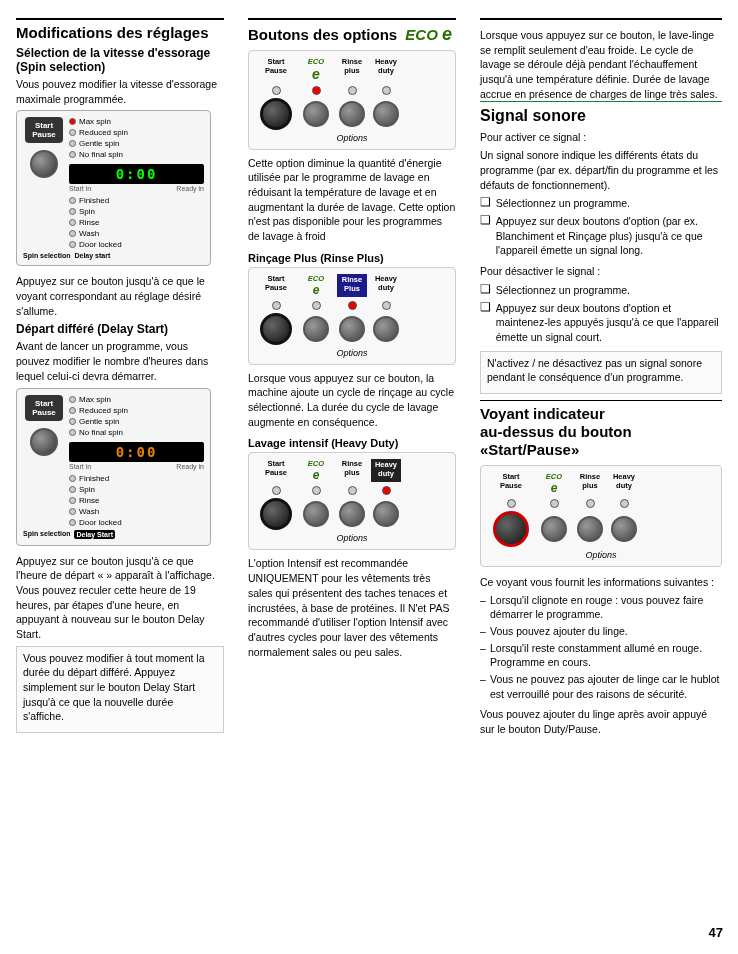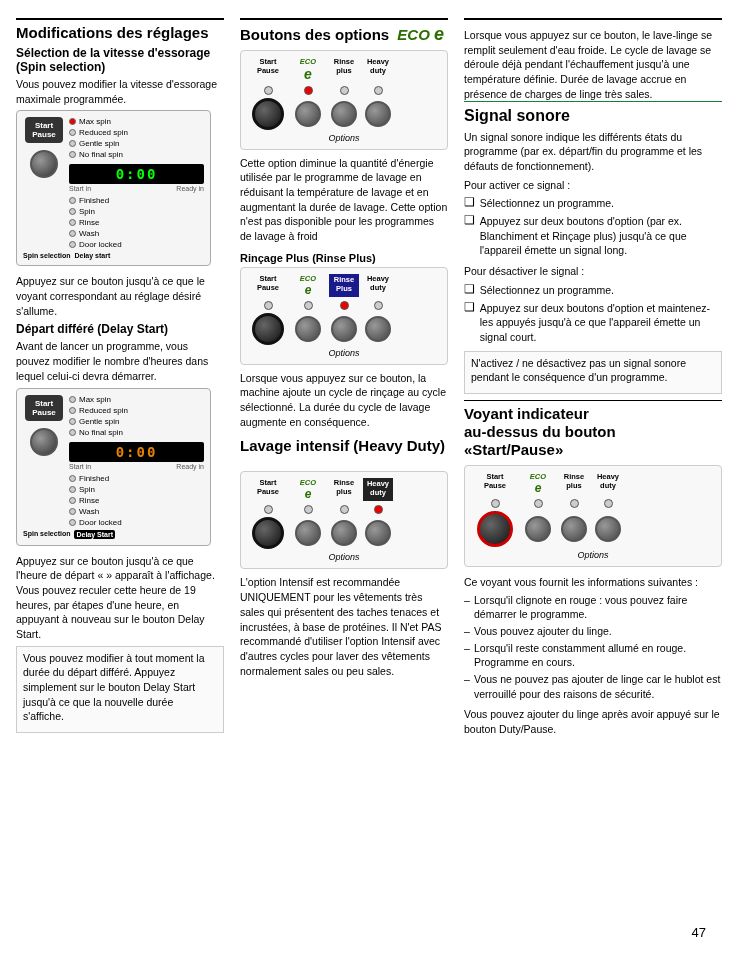--- a/index.html
+++ b/index.html
@@ -10,21 +10,21 @@
       color: #000;
       width: 738px;
       min-height: 954px;
       position: relative;
     }
     .page {
       display: flex;
       width: 738px;
       min-height: 954px;
       padding: 18px 16px 18px 16px;
-      gap: 4px;
+      gap: 12px;
     }
     
     .col-left {
       width: 220px;
       flex-shrink: 0;
       padding-right: 12px;
     }
     
     .col-center {
       width: 220px;
@@ -218,23 +218,23 @@
       text-align: center;
       font-size: 9px;
       font-style: italic;
       margin-top: 2px;
     }
 
     
     .page-number {
       position: absolute;
       bottom: 14px;
-      right: 32px;
+      right: 15px;
       font-size: 13px;
-      font-weight: normal;
+      font-weight: bold;
     }
 
     
     b { font-weight: normal; }
 
     .top-border {
       border-top: 2px solid #000;
       padding-top: 4px;
       margin-bottom: 4px;
     }
@@ -492,21 +492,21 @@
         </div>
         <div style="width:30px;display:flex;justify-content:center;">
           <div style="width:26px;height:26px;border-radius:50%;border:2px solid #555;background:radial-gradient(circle at 35% 35%,#999,#444);"></div>
         </div>
       </div>
       <div class="options-label">Options</div>
     </div>
 
     <p>Lorsque vous appuyez sur ce bouton, la machine ajoute un cycle de rinçage au cycle sélectionné. La durée du cycle de lavage augmente en conséquence.</p>
 
-    <h4 style="font-size:15px;font-weight:bold;margin-top:8px;margin-bottom:17px;">Lavage intensif (Heavy Duty)</h4>
+    <h4 style="font-size:11px;font-weight:bold;margin-top:8px;margin-bottom:3px;">Lavage intensif (Heavy Duty)</h4>
 
     <div class="options-panel" style="margin-bottom:6px;">
       <div style="display:flex;gap:4px;font-size:7.5px;font-weight:bold;text-align:center;margin-bottom:4px;">
         <div style="width:38px;text-align:center;">Start<br>Pause</div>
         <div style="width:34px;text-align:center;color:#2a6e00;font-style:italic;">ECO<br><span style="font-size:12px;">e</span></div>
         <div style="width:30px;text-align:center;">Rinse<br>plus</div>
         <div style="width:30px;text-align:center;color:#fff;background:#222;padding:1px;">Heavy<br>duty</div>
       </div>
       <div style="display:flex;gap:4px;align-items:center;margin-bottom:3px;">
         <div style="width:38px;display:flex;justify-content:center;">
@@ -544,22 +544,22 @@
   </div>
 
   <div class="col-right">
 
     <div class="top-border" style="height:6px;"></div>
 
     <p style="margin-bottom:0;">Lorsque vous appuyez sur ce bouton, le lave-linge se remplit seulement d'eau froide. Le cycle de lavage se déroule déjà pendant l'échauffement jusqu'à une température définie. Durée de lavage accrue en présence de charges de linge très sales.</p>
 
     <h2 style="font-size:16px;margin-bottom:4px;border-top:1px solid #15803d;padding-top:4px;">Signal sonore</h2>
 
+    <p>Pour activer ce signal :</p>
     <p>Un signal sonore indique les différents états du programme (par ex. départ/fin du programme et les défauts de fonctionnement).</p>
-    <p>Pour activer ce signal :</p>
     <ul class="check-list">
       <li>Sélectionnez un programme.</li>
       <li>Appuyez sur deux boutons d'option (par ex. Blanchiment et Rinçage plus) jusqu'à ce que l'appareil émette un signal long.</li>
     </ul>
     <p>Pour désactiver le signal :</p>
     <ul class="check-list">
       <li>Sélectionnez un programme.</li>
       <li>Appuyez sur deux boutons d'option et maintenez-les appuyés jusqu'à ce que l'appareil émette un signal court.</li>
     </ul>
     <div class="note-box">

